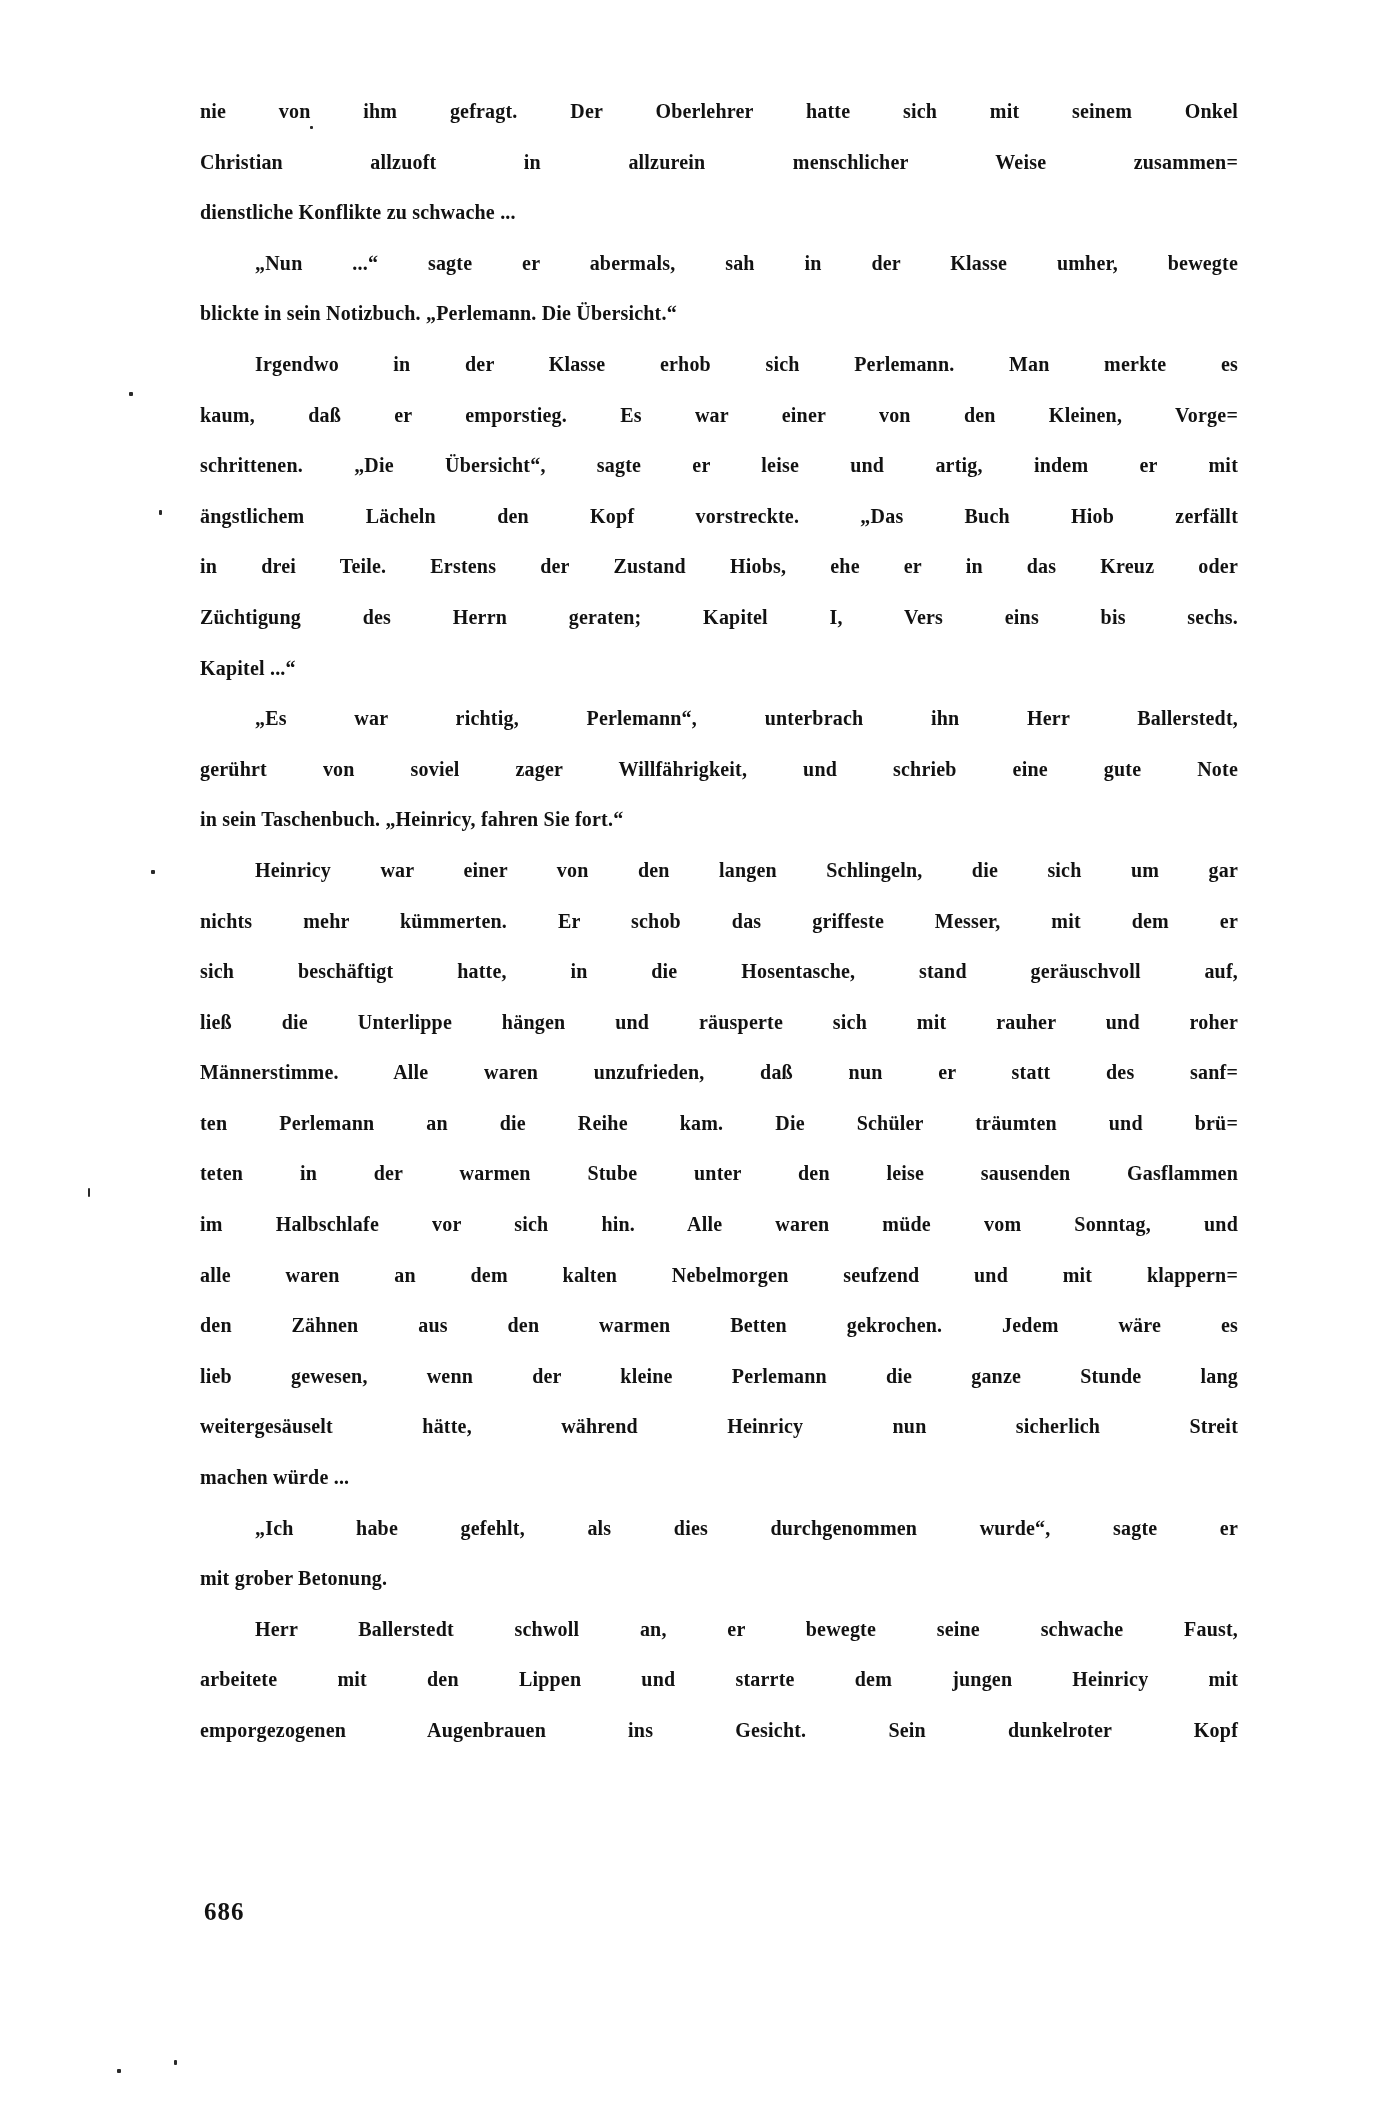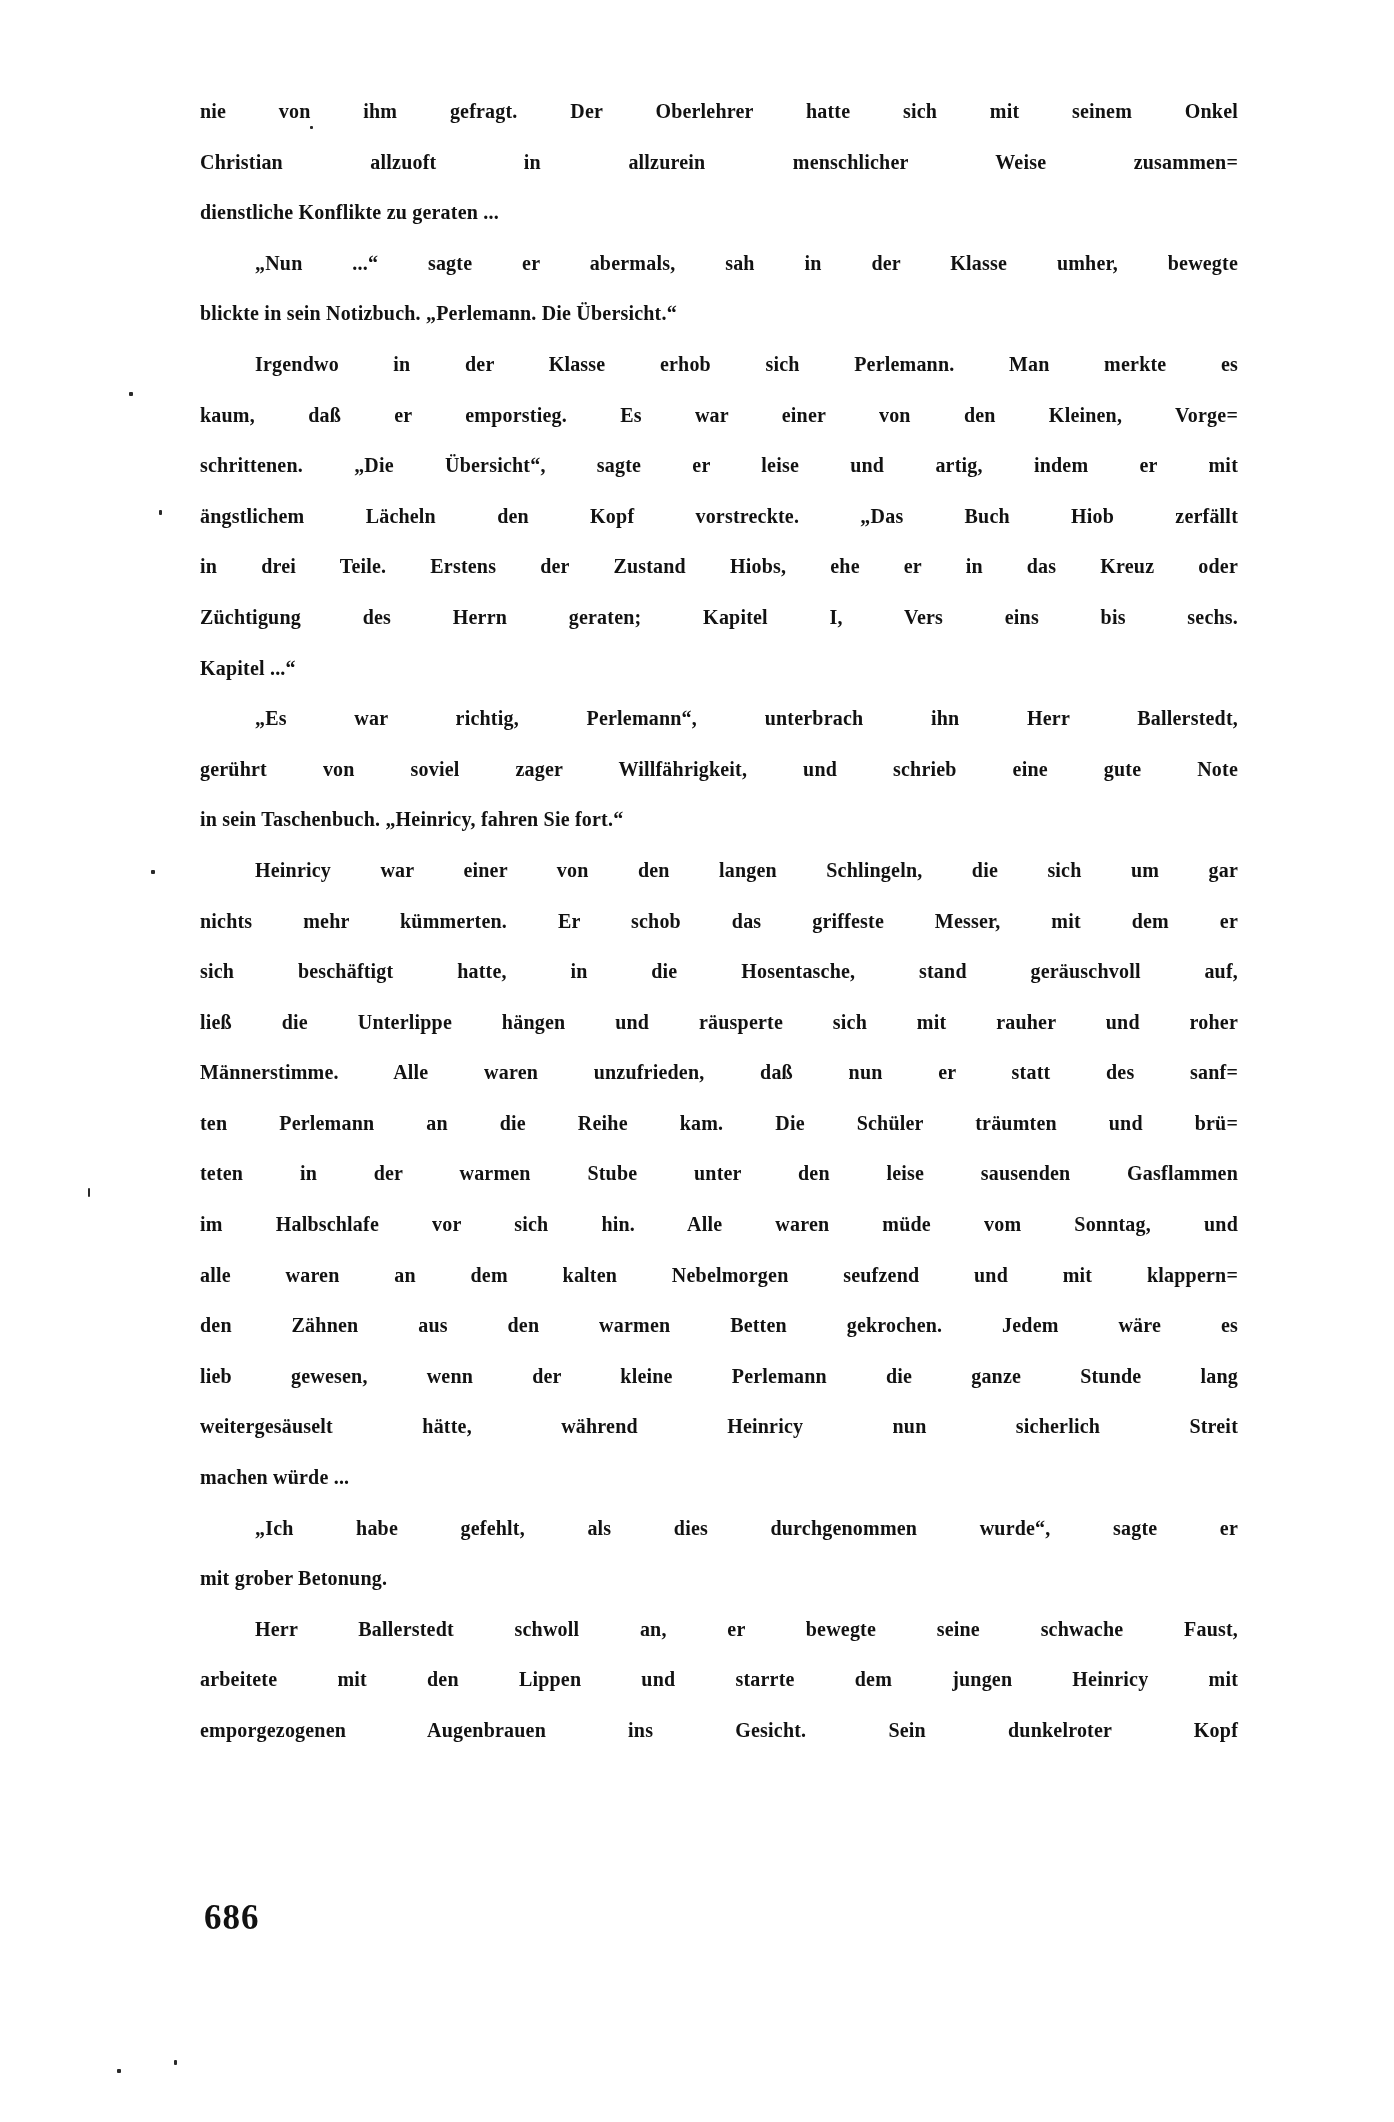--- a/index.html
+++ b/index.html
@@ -43,38 +43,38 @@
   }
   .line.indent {
     text-indent: 55px;
   }
   .pagenum {
     position: absolute;
     left: 204px;
     top: 1898px;
     font-family: "Liberation Serif", serif;
     font-weight: bold;
-    font-size: 35px;
+    font-size: 25px;
     color: #121212;
     letter-spacing: 1px;
   }
   .speck {
     position: absolute;
     background: #2a2a2a;
     border-radius: 1px;
   }
 </style>
 </head>
 <body>
 
 <div class="page">
   <div class="textblock" id="textblock">
       <div class="line just">nie von ihm gefragt. Der Oberlehrer hatte sich mit seinem Onkel</div>
       <div class="line just">Christian allzuoft in allzurein menschlicher Weise zusammen=</div>
-      <div class="line endline">dienstliche Konflikte zu geraten ...</div>
+      <div class="line endline">dienstliche Konflikte zu schwache ...</div>
       <div class="line just indent">„Nun ...“ sagte er abermals, sah in der Klasse umher, bewegte</div>
       <div class="line endline">blickte in sein Notizbuch. „Perlemann. Die Übersicht.“</div>
       <div class="line just indent">Irgendwo in der Klasse erhob sich Perlemann. Man merkte es</div>
       <div class="line just">kaum, daß er emporstieg. Es war einer von den Kleinen, Vorge=</div>
       <div class="line just">schrittenen. „Die Übersicht“, sagte er leise und artig, indem er mit</div>
       <div class="line just">ängstlichem Lächeln den Kopf vorstreckte. „Das Buch Hiob zerfällt</div>
       <div class="line just">in drei Teile. Erstens der Zustand Hiobs, ehe er in das Kreuz oder</div>
       <div class="line just">Züchtigung des Herrn geraten; Kapitel I, Vers eins bis sechs.</div>
       <div class="line endline">Kapitel ...“</div>
       <div class="line just indent">„Es war richtig, Perlemann“, unterbrach ihn Herr Ballerstedt,</div>

